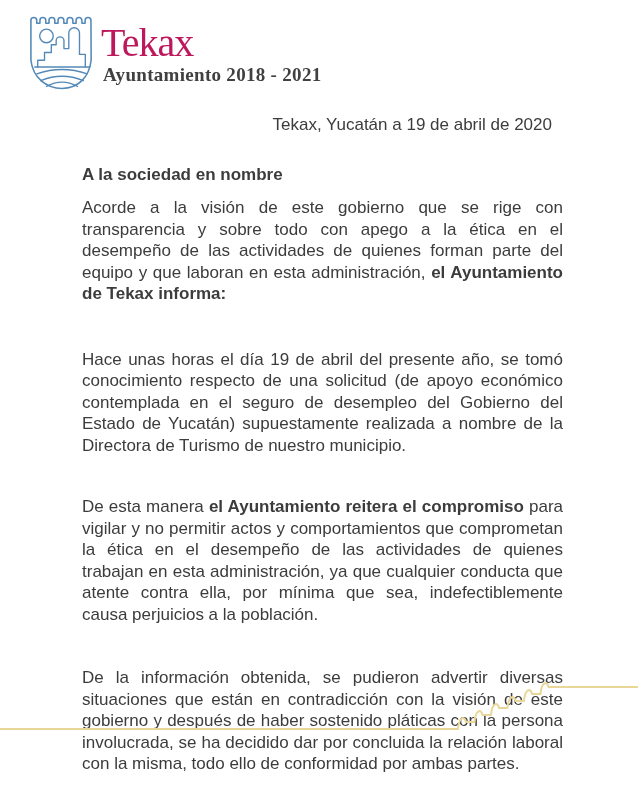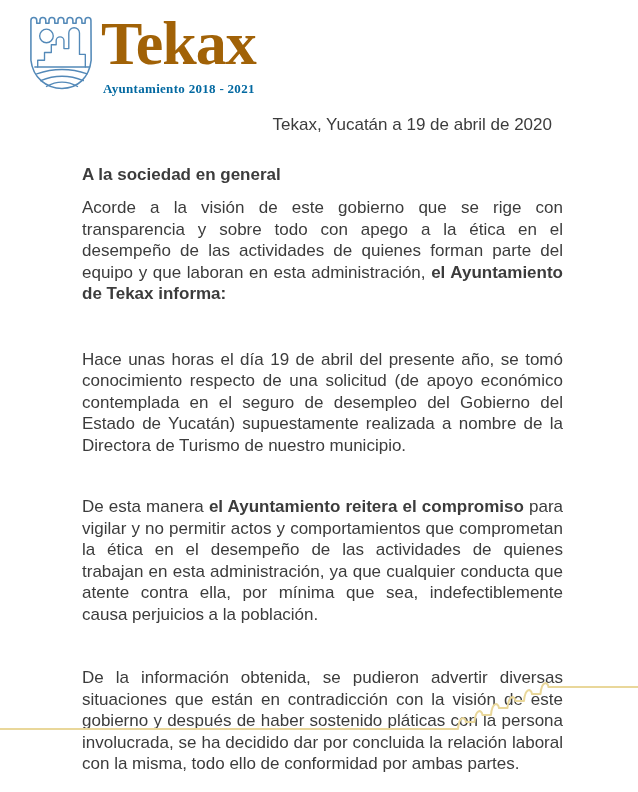--- a/index.html
+++ b/index.html
@@ -18,33 +18,33 @@
     left: 28px;
     top: 11px;
     display: flex;
     align-items: flex-start;
   }
   .crest { width: 68px; height: 81px; }
   .crest svg { width: 100%; height: 100%; display: block; }
   .logo-text { margin-left: 5px; padding-top: 9px; }
   .wordmark {
     font-family: "Liberation Serif", serif;
-    font-weight: 700;
-    font-size: 62px;
+    font-weight: 400;
+    font-size: 40px;
     line-height: 46px;
-    color: #a16207;
+    color: #be185d;
     letter-spacing: -1px;
   }
   .logo-subtitle {
     font-family: "Liberation Serif", serif;
     font-weight: 700;
-    font-size: 13px;
+    font-size: 19px;
     line-height: 15px;
-    color: #0369a1;
-    margin-top: 15px;
+    color: #404040;
+    margin-top: 1px;
     padding-left: 2px;
     letter-spacing: 0.3px;
   }
 
   
   .letter {
     position: absolute;
     left: 82px;
     top: 0;
     width: 481px;
@@ -109,21 +109,21 @@
   </div>
   <div class="logo-text">
     <div class="wordmark">Tekax</div>
     <div class="logo-subtitle">Ayuntamiento 2018 - 2021</div>
   </div>
 </div>
 
 <div class="letter">
   <div class="dateline">Tekax, Yucatán a 19 de abril de 2020</div>
 
-  <div class="salutation">A la sociedad en general</div>
+  <div class="salutation">A la sociedad en nombre</div>
 
   <p class="para p1"><span>Acorde a la visión de este gobierno que se rige con transparencia y sobre todo con apego a la ética en el desempeño de las actividades de quienes forman parte del equipo y que laboran en esta administración, </span><b>el Ayuntamiento de Tekax informa:</b><span></span></p>
 
   <p class="para p2"><span>Hace unas horas el día 19 de abril del presente año, se tomó conocimiento respecto de una solicitud (de apoyo económico contemplada en el seguro de desempleo del Gobierno del Estado de Yucatán) supuestamente realizada a nombre de la Directora de Turismo de nuestro municipio.</span><b></b><span></span></p>
 
   <p class="para p4"><span>De esta manera </span><b>el Ayuntamiento reitera el compromiso</b><span> para vigilar y no permitir actos y comportamientos que comprometan la ética en el desempeño de las actividades de quienes trabajan en esta administración, ya que cualquier conducta que atente contra ella, por mínima que sea, indefectiblemente causa perjuicios a la población.</span></p>
 
   <p class="para p3"><span>De la información obtenida, se pudieron advertir diversas situaciones que están en contradicción con la visión de este gobierno y después de haber sostenido pláticas con la persona involucrada, se ha decidido dar por concluida la relación laboral con la misma, todo ello de conformidad por ambas partes.</span><b></b><span></span></p>
 </div>
 

